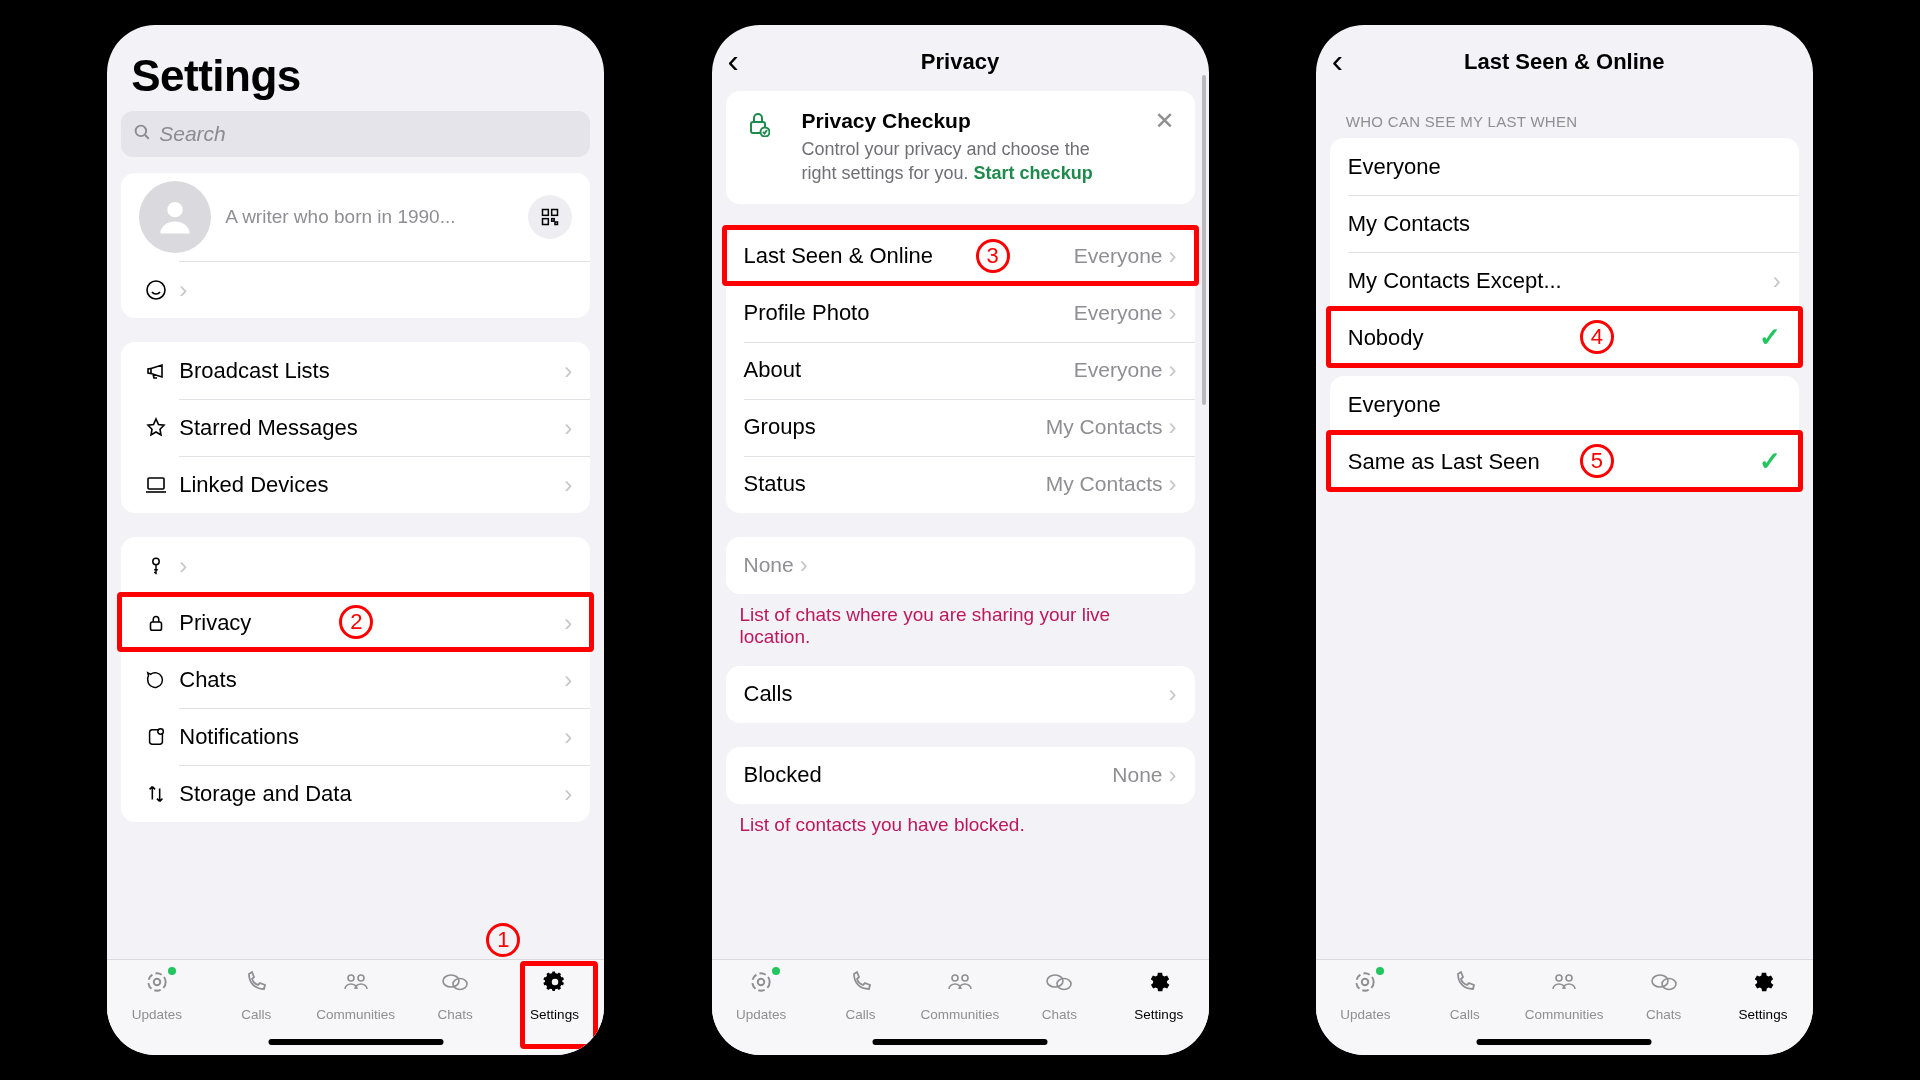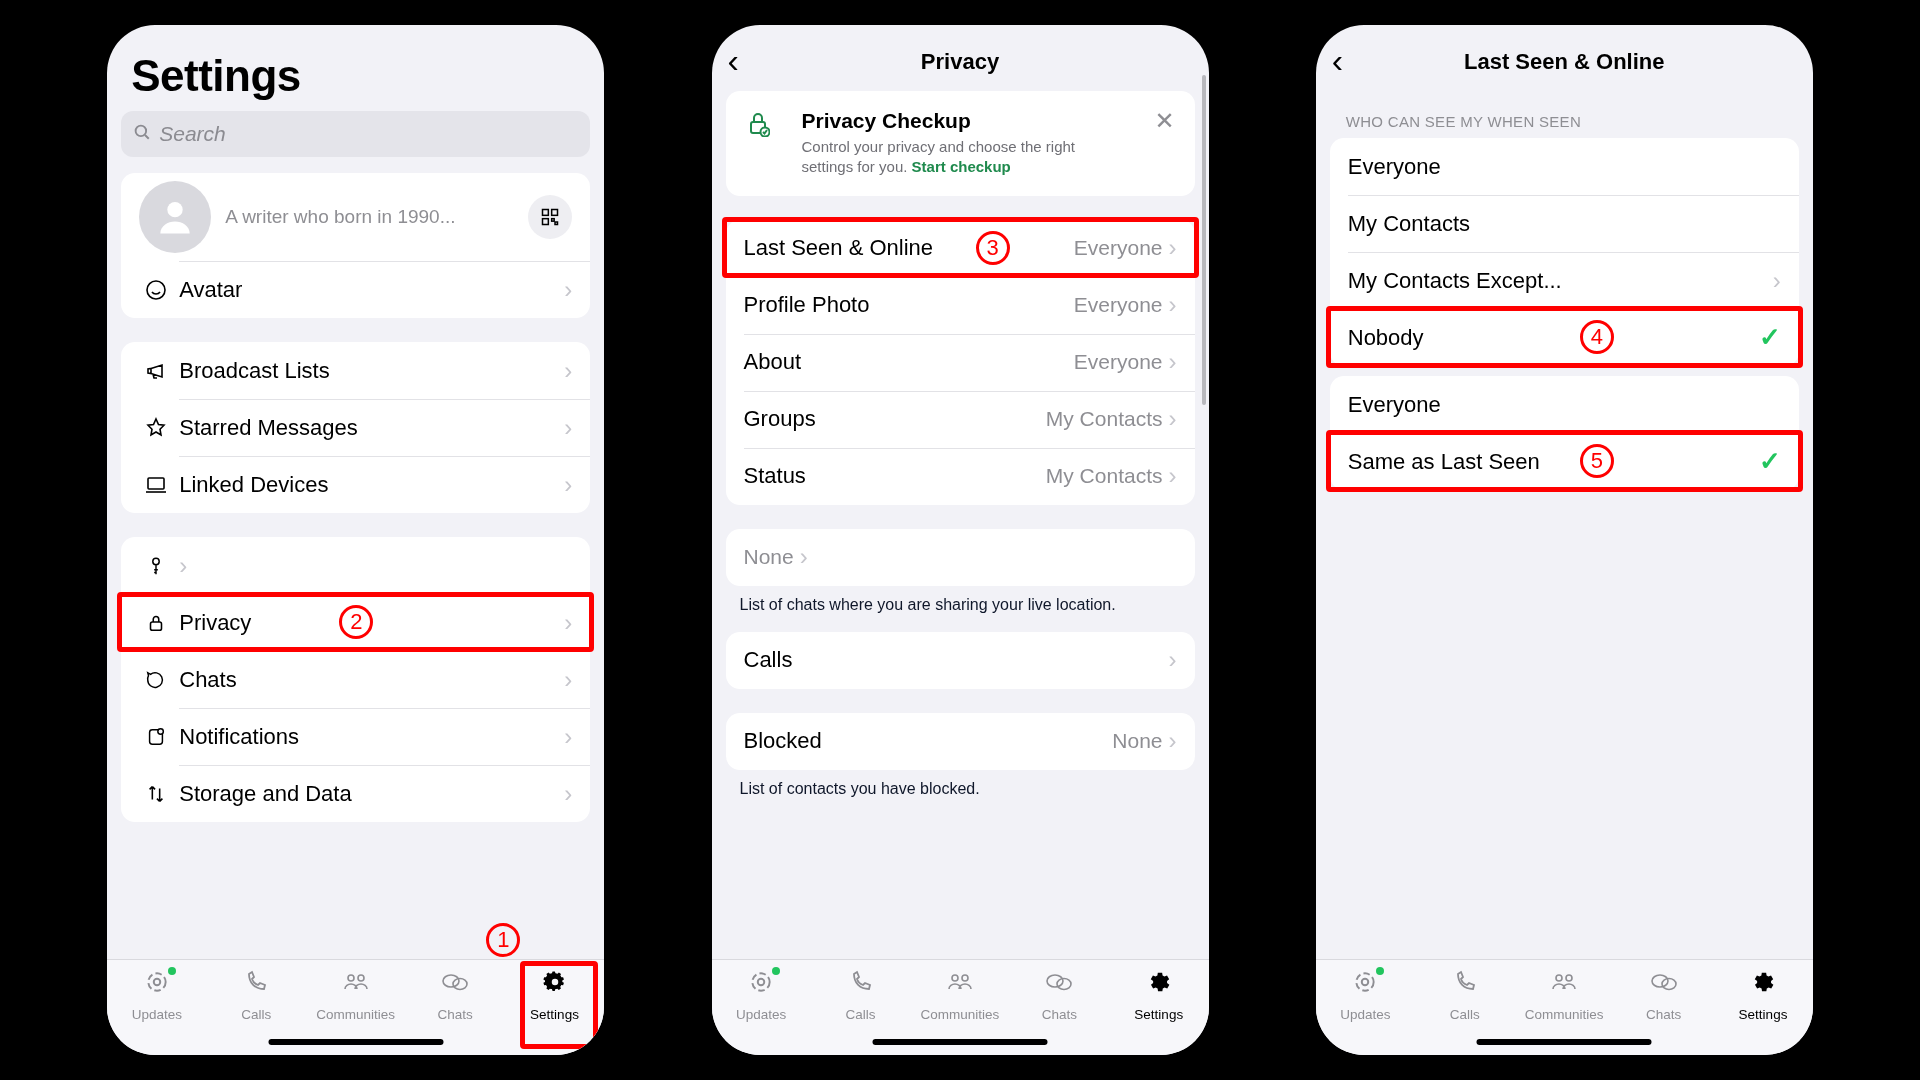--- a/index.html
+++ b/index.html
@@ -59,42 +59,42 @@
   .row .icon-slot { width: 34px; display:flex; align-items:center; justify-content:center; margin-right: 6px; }
   .row .label { flex: 1; }
   .row .value { color: #8e8e93; font-size: 21px; margin-right: 6px; }
   .row .chev { color: #c6c6cc; font-size: 24px; font-weight: 300; }
   .row .check { color: #22c55e; font-size: 26px; font-weight: 700; }
 
   .section-header {
     font-size: 15px; color: #8e8e93; padding: 22px 30px 8px; letter-spacing: 0.3px;
   }
   .footnote {
-    font-size: 16px; color: #0f172a; padding: 0 28px 18px; margin-top: -14px;
+    font-size: 19px; color: #be185d; padding: 0 28px 18px; margin-top: -14px;
   }
 
   
   .profile-row { height: 88px; align-items: center; }
   .avatar-circle {
     width: 72px; height: 72px; border-radius: 50%; background: #d9d9de;
     display: flex; align-items: center; justify-content: center; margin-right: 14px;
   }
   .avatar-circle svg { width: 44px; height: 44px; fill: #fff; }
   .profile-text .name { font-size: 24px; font-weight: 400; }
   .profile-text .bio { font-size: 19px; color: #8e8e93; }
   .qr-btn {
     width: 44px; height: 44px; border-radius: 50%; background: #eeeef2;
     display: flex; align-items: center; justify-content: center; font-size: 18px;
   }
 
   
   .checkup { padding: 18px 20px; display: flex; gap: 32px; align-items: flex-start; }
   .checkup .lock-ico { color: #22a05a; font-size: 24px; line-height: 1; position: relative; top: 2px; }
   .checkup .ck-title { font-size: 21px; font-weight: 600; margin-bottom: 4px; }
-  .checkup .ck-body { font-size: 15px; color: #6f6f75; line-height: 1.35; }
+  .checkup .ck-body { font-size: 18px; color: #6f6f75; line-height: 1.35; }
   .checkup .ck-body .link { color: #1f8a4d; font-weight: 600; }
   .checkup .close { color: #8e8e93; font-size: 24px; line-height: 1; }
 
   
   .tabbar {
     height: 96px; background: #f7f7fa; border-top: 1px solid #d9d9de;
     display: flex; justify-content: space-around; align-items: flex-start; padding-top: 8px;
   }
   .tab { display: flex; flex-direction: column; align-items: center; gap: 11px; width: 88px; color: #8e8e93; font-size: 13.5px; }
   .tab.active { color: #000; }
@@ -148,21 +148,20 @@
             </svg>
         </div>
       </div>
       <div class="row">
         <span class="icon-slot">
           <svg width="24" height="24" viewBox="0 0 24 24" fill="none" stroke="#000" stroke-width="1.6">
               <circle cx="12" cy="12" r="9"></circle>
               <path d="M8 14c1 1.5 2.5 2 4 2s3-.5 4-2M9 10h.01M15 10h.01"></path>
             </svg>
         </span>
-        <span class="label">Avatar</span>
         <span class="chev">›</span>
       </div>
     </div>
 
     <div class="card">
       <div class="row">
         <span class="icon-slot">
           <svg width="24" height="24" viewBox="0 0 24 24" fill="none" stroke="#000" stroke-width="1.6">
               <path d="M4 10v4l3 .5V9.5zM7 9.5 18 6v12L7 14.5M9 15l1 4h3"></path>
             </svg>
@@ -430,21 +429,21 @@
   <div class="home-indicator"></div>
 </div>
 
 <div class="phone">
   <div class="phone-content">
     <div class="title-row">
       <span class="back">‹</span>
       <span class="title">Last Seen &amp; Online</span>
     </div>
 
-    <div class="section-header">WHO CAN SEE MY WHEN SEEN</div>
+    <div class="section-header">WHO CAN SEE MY LAST WHEN</div>
     <div class="card" style="position:relative; margin-bottom:10px;">
       <div class="row noicon">
         <span class="label">Everyone</span>
       </div>
       <div class="row noicon">
         <span class="label">My Contacts</span>
       </div>
       <div class="row noicon">
         <span class="label">My Contacts Except...</span>
         <span class="chev">›</span>

